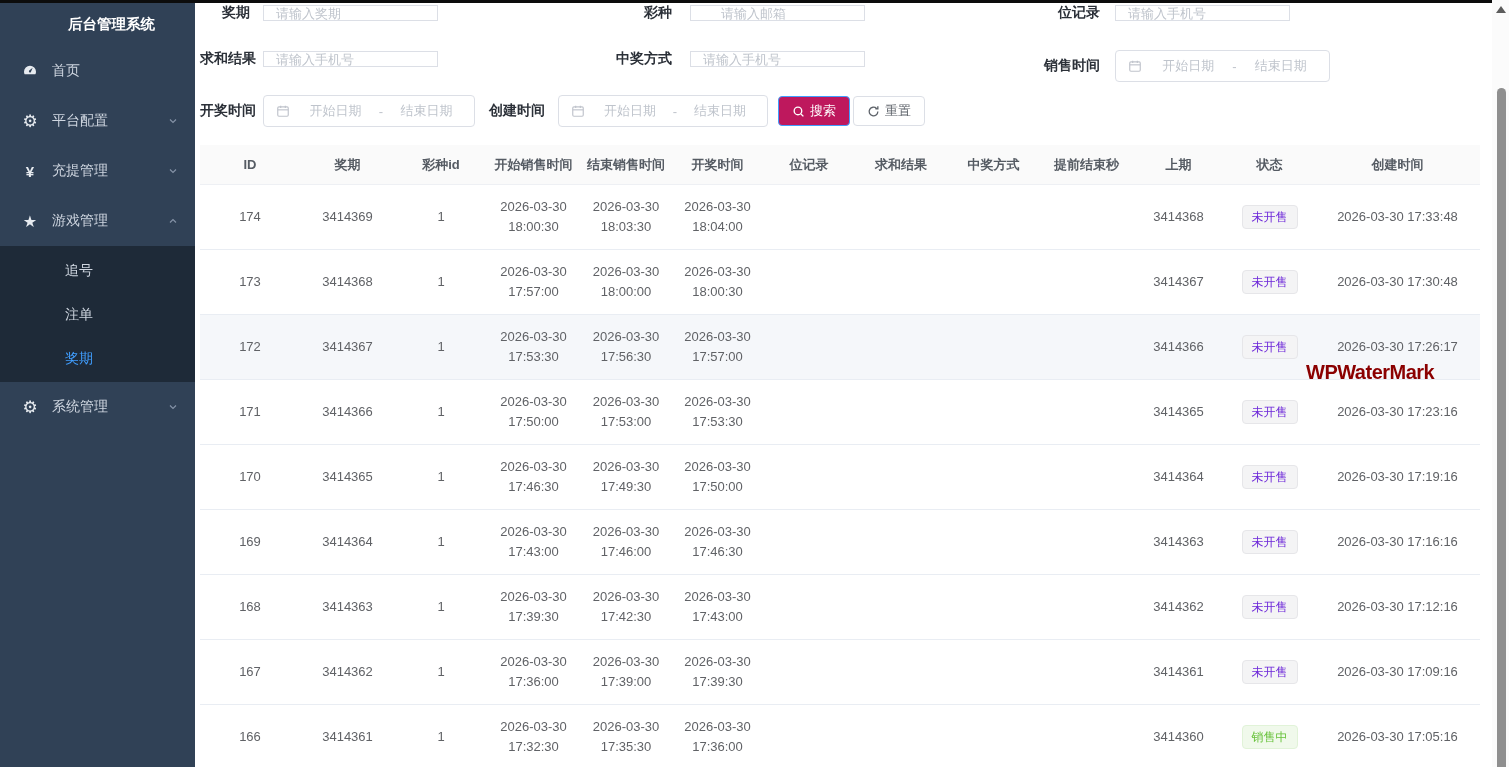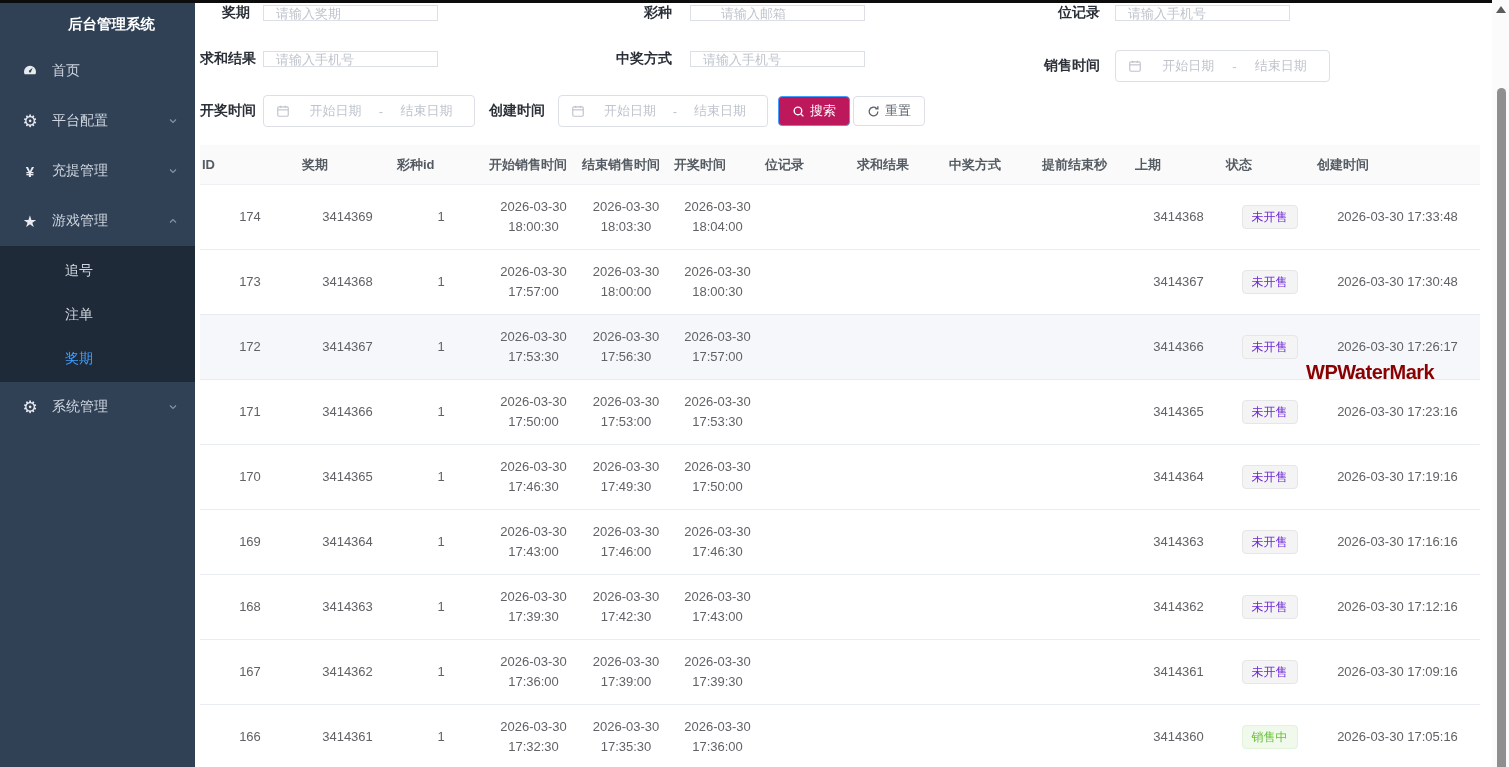--- a/index.html
+++ b/index.html
@@ -37,21 +37,21 @@
   .btn-primary{background:#be185d;color:#fff;border-color:#409eff;padding:0 13px}
   .btn-plain{background:#fff;color:#5f646b;border-color:#dcdfe6;padding:0 13px}
 
   
   .table-wrap{position:absolute;top:145px;left:15px;width:1280px}
   table{border-collapse:collapse;table-layout:fixed;width:1280px;font-size:13px}
   thead th{background:#fafafa;height:39px;font-weight:700;color:#555b63;font-size:13px;padding:0 2px;
            border-bottom:1px solid #eef0f4}
   tbody td{height:60px;text-align:center;vertical-align:middle;color:#606266;border-bottom:1px solid #e9edf3;
            padding:2px 4px;line-height:20px;word-break:keep-all}
-  th{text-align:left}
+  th{text-align:center}
   tr.hl td{background:#f5f7fa}
   .badge{display:inline-block;padding:4px 9px;font-size:12px;line-height:14px;border-radius:4px;border:1px solid;white-space:nowrap}
   .badge.info{background:#f4f4f5;border-color:#e6e6e9;color:#6d28d9}
   .badge.success{background:#f0f9eb;border-color:#e1f3d8;color:#67c23a}
 
   
   .watermark{position:absolute;left:1306px;top:361px;z-index:8;color:#8b0000;font-weight:800;font-size:20px;
              letter-spacing:-0.5px;white-space:nowrap}
 
   

